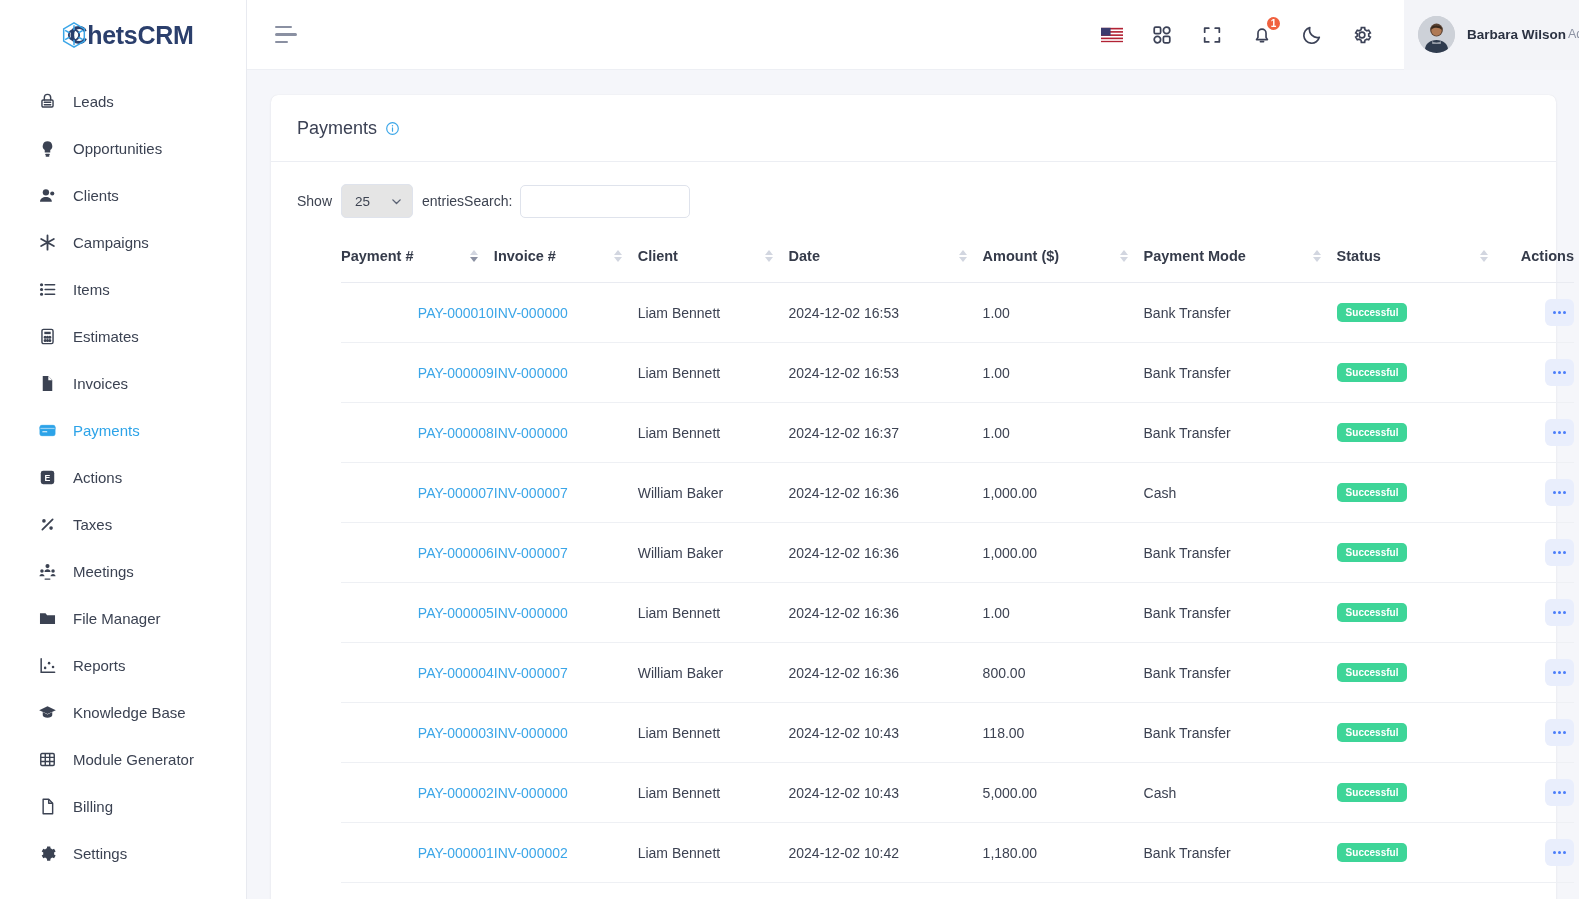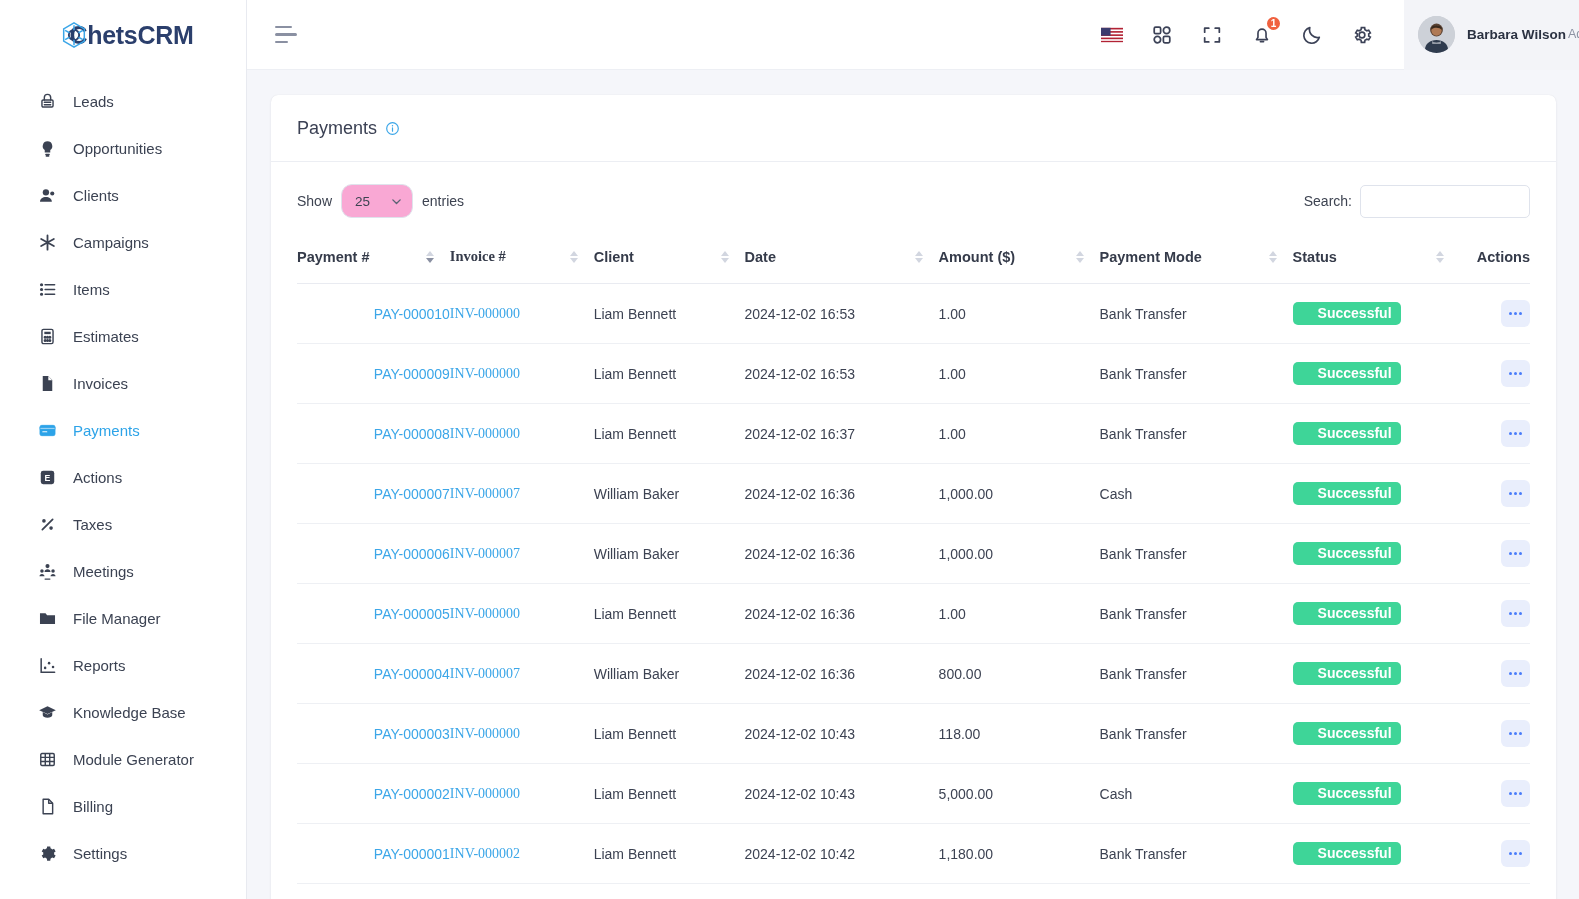--- a/index.html
+++ b/index.html
@@ -93,41 +93,41 @@
     background: #fff; border-radius: 7px;
     box-shadow: 0 1px 3px rgba(24,35,61,.06), 0 0 1px rgba(24,35,61,.1);
     display: flex; flex-direction: column;
   }
   .card-head { padding: 23px 26px 22px 26px; border-bottom: 1px solid #eceef3; display: flex; align-items: center; gap: 8px; }
   .card-title { font-size: 18px; color: #3b4154; font-weight: 400; }
   .info-ico { width: 15px; height: 15px; display: inline-flex; color: #3ba6e8; }
   .info-ico svg { width: 15px; height: 15px; }
 
   .card-body { padding: 22px 26px 0 26px; }
-  .table-controls { display: flex; align-items: center; justify-content: space-between; margin-bottom: 20px; }
+  .table-controls { display: flex; align-items: center; margin-bottom: 20px; }
   .show-entries { display: flex; align-items: center; gap: 9px; font-size: 14px; color: #3d4351; }
   .select-wrap { position: relative; }
   .select-wrap select {
     appearance: none; -webkit-appearance: none;
     font-family: "Liberation Sans", sans-serif;
     font-size: 13.5px; color: #3d4351;
     padding: 7px 34px 7px 13px;
-    border: 1px solid #dfe3ec; border-radius: 11px; background: #f9a8d4;
+    border: 1px solid #dfe3ec; border-radius: 5px; background: #e5e5e5;
     cursor: pointer; outline: none; height: 34px;
   }
   .select-chev { position: absolute; right: 10px; top: 11px; pointer-events: none; color: #5b6374; }
   .search-box { display: flex; align-items: center; gap: 8px; font-size: 14px; color: #3d4351; }
   .search-box input {
     width: 170px; height: 33px;
     border: 1px solid #dfe3ec; border-radius: 5px;
     padding: 0 10px; font-size: 13.5px; outline: none;
     font-family: "Liberation Sans", sans-serif; color: #3d4351;
   }
 
-  table.dt { width: 100%; border-collapse: collapse; }
+  table.dt { width: 100%; border-collapse: collapse; margin-left: 44px; }
   table.dt thead th {
     text-align: left; font-size: 14.5px; font-weight: 700; color: #353b4a;
     padding: 10px 0 18px 0; border-bottom: 1px solid #e9ebf1;
     position: relative; white-space: nowrap;
     cursor: pointer; user-select: none;
   }
   th .th-inner { display: flex; align-items: center; justify-content: space-between; padding-right: 16px; }
   .sorter { display: inline-flex; flex-direction: column; gap: 2px; margin-left: 10px; flex: 0 0 auto; }
   .sorter i {
     display: block; width: 0; height: 0;
@@ -140,39 +140,39 @@
 
   table.dt tbody td {
     font-size: 14px; color: #3c4252;
     padding: 16px 0 16px 0; border-bottom: 1px solid #eef0f4;
     vertical-align: middle; white-space: nowrap;
   }
   table.dt tbody tr:last-child td { border-bottom: 1px solid #eef0f4; }
   td a.link { color: #3ba6e8; text-decoration: none; cursor: pointer; }
   .badge-success {
     display: inline-block; background: #3ed598; color: #fff;
-    font-size: 14px; font-weight: 700; border-radius: 5px;
-    padding: 4px 9px 4px 25px; line-height: 1.1;
+    font-size: 10px; font-weight: 700; border-radius: 5px;
+    padding: 4px 9px 4px 9px; line-height: 1.1;
   }
   .act-btn {
     width: 29px; height: 27px; border-radius: 6px;
     background: #e9eefc; border: none; cursor: pointer;
     display: inline-flex; align-items: center; justify-content: center;
     gap: 2px;
   }
   .act-btn span { width: 3px; height: 3px; border-radius: 50%; background: #4a7dfa; display: block; }
 
   .card-foot {
     display: flex; align-items: center; justify-content: space-between;
     padding: 22px 26px 22px 26px;
   }
 
   
   .c-pay { width: 152px; text-align: right; }
-  .c-inv { width: 143px; font-family: Liberation Serif, serif; }
+  .c-inv { width: 143px; }
   .c-cli { width: 150px; }
   .c-dat { width: 193px; }
   .c-amt { width: 160px; }
   .c-mod { width: 192px; }
   .c-sta { width: 166px; }
   .c-act { width: 70px; }
   td.c-act, th.c-act { text-align: right; }
   th.c-act .th-inner { padding-right: 0; justify-content: flex-end; }
 </style>
 </head>

